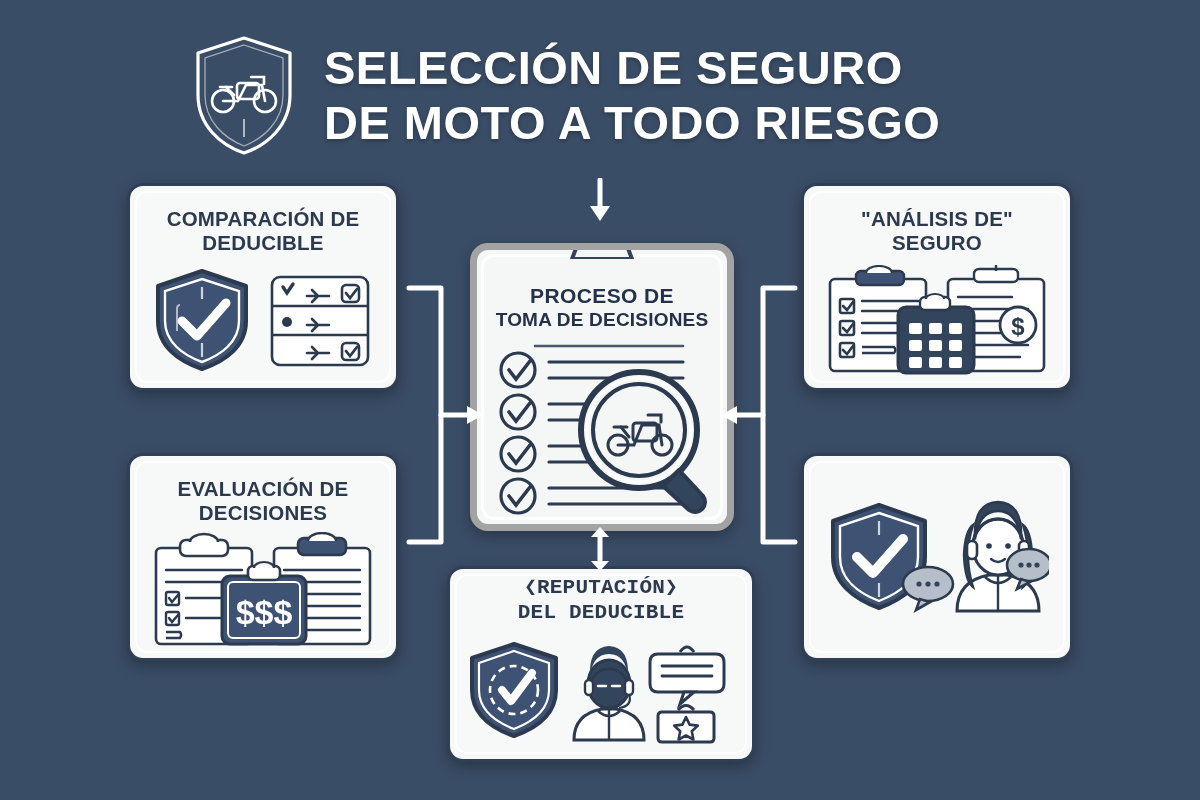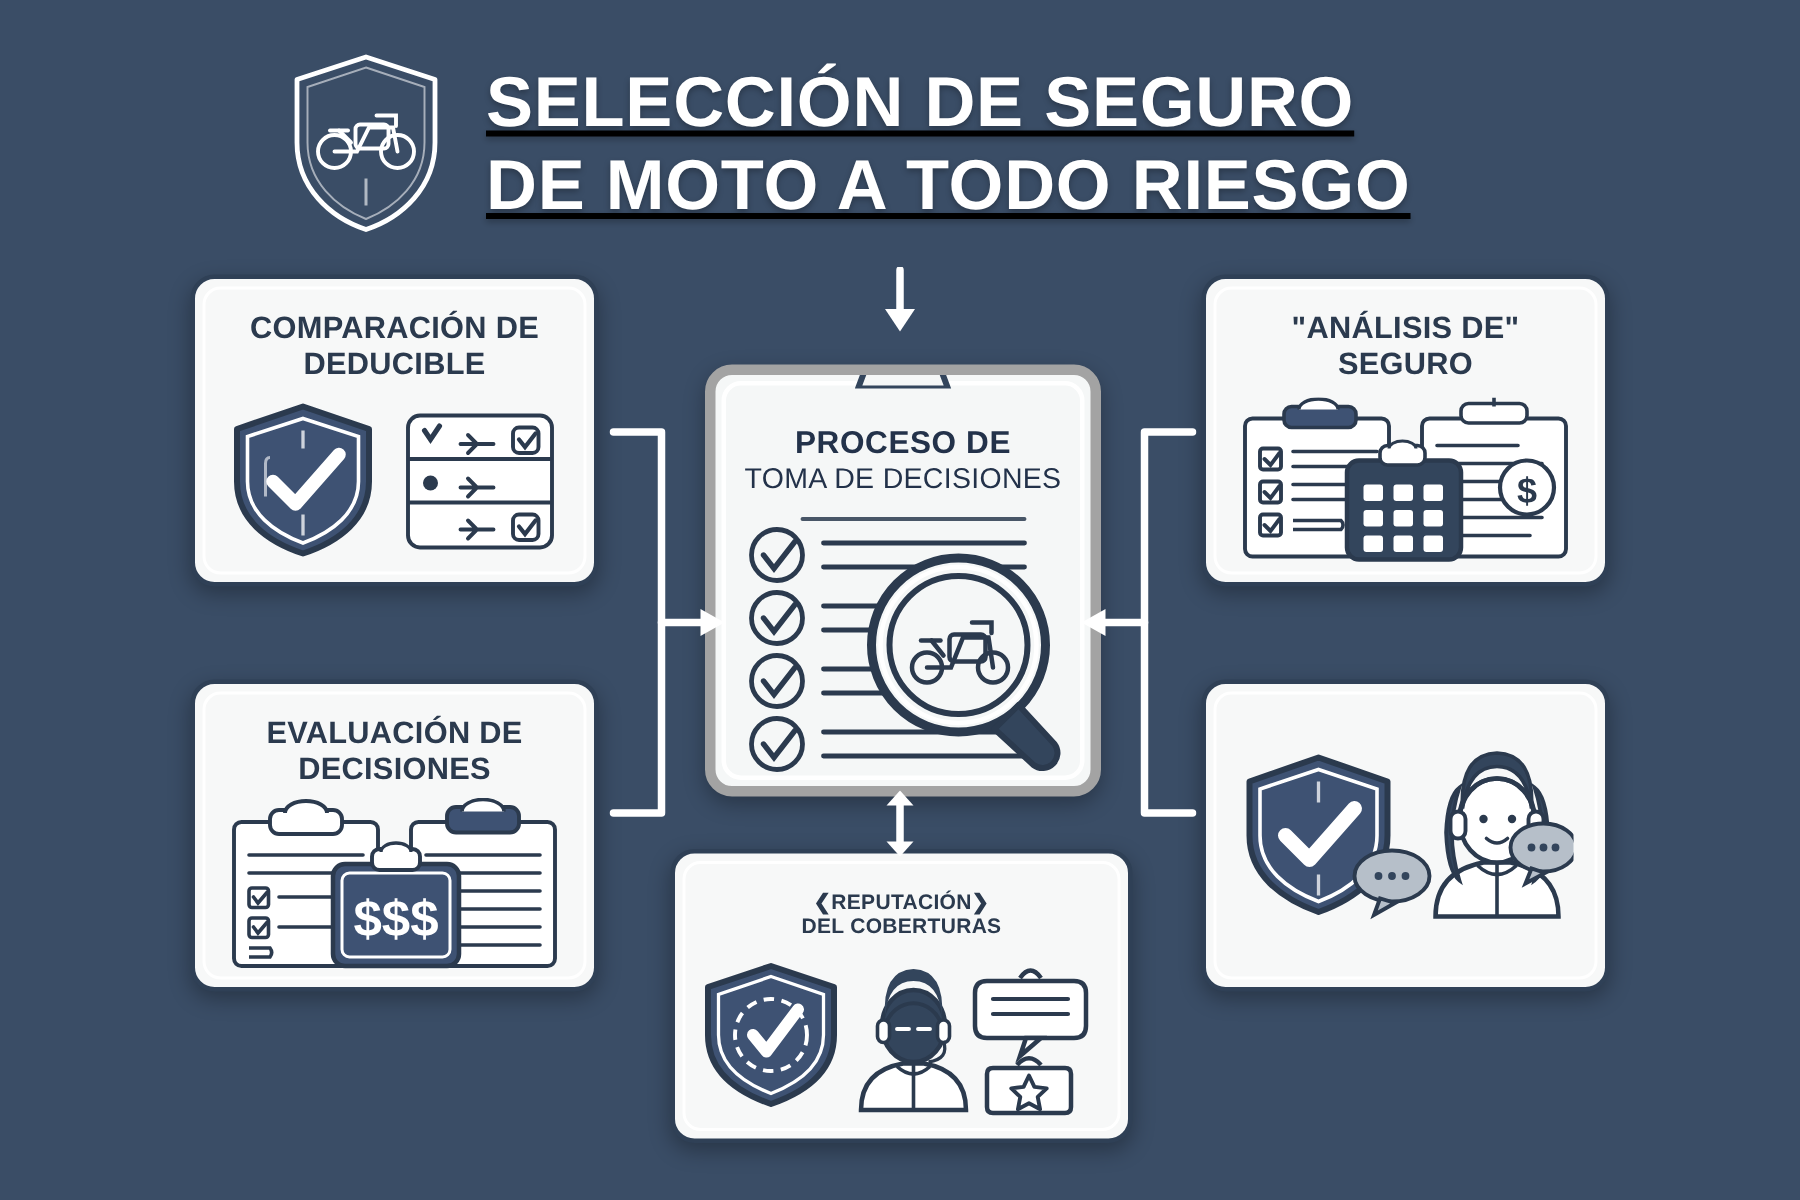--- a/index.html
+++ b/index.html
@@ -23,21 +23,20 @@
   
   #header {
     position: absolute;
     left: 190px;
     top: 28px;
     width: 830px;
     height: 135px;
     display: flex;
     align-items: center;
     gap: 26px;
-    text-decoration: underline;
   }
   #brand-shield {
     width: 108px;
     height: 125px;
     flex: 0 0 auto;
   }
   #title-block {
     display: flex;
     flex-direction: column;
     justify-content: center;
@@ -97,36 +96,36 @@
   #card-analisis    { left: 801px; top: 183px;  width: 272px; height: 208px; }
   #card-reputacion-derecha { left: 801px; top: 453px; width: 272px; height: 208px; }
   #card-reputacion-abajo   { left: 447px; top: 566px; width: 308px; height: 196px; }
   #card-proceso     { left: 470px; top: 243px;  width: 264px; height: 288px; }
 
   #card-comparacion .card-title,
   #card-evaluacion .card-title,
   #card-analisis .card-title,
   #card-reputacion-derecha .card-title { font-size: 20.5px; padding-top: 21px; }
 
-  #card-reputacion-abajo .card-title { font-size: 14px; padding-top: 24px; }
+  #card-reputacion-abajo .card-title { font-size: 21px; padding-top: 7px; font-family: Liberation Mono, monospace; }
 
   
   #card-proceso {
     background: #f5f7f7;
     border: 7px solid #a3a3a3;
     border-radius: 18px;
   }
   #card-proceso .card-inner-ring {
     left: 4px; top: 4px; right: 4px; bottom: 4px;
     border: 3px solid #ffffff;
     border-radius: 13px;
   }
   #card-proceso .card-title { padding-top: 34px; }
   .proceso-l1 { font-size: 21px; font-weight: bold; color: #23324a; letter-spacing: 0.4px; }
-  .proceso-l2 { font-size: 19px; font-weight: normal; color: #23324a; letter-spacing: 0.2px; }
+  .proceso-l2 { font-size: 19px; font-weight: bold; color: #23324a; letter-spacing: 0.2px; }
   #clip-top {
     position: absolute;
     left: 50%;
     top: -31px;
     transform: translateX(-50%);
     width: 96px;
     height: 40px;
     z-index: 5;
   }
 
@@ -351,21 +350,21 @@
             <circle cx="212" cy="66" r="2.6"></circle>
         </g>
       </svg>
     </div>
   </div>
 
   <div class="card" id="card-reputacion-abajo">
     <div class="card-inner-ring"></div>
     <div class="card-title">
       <div>❮REPUTACIÓN❯</div>
-      <div>DEL COBERTURAS</div>
+      <div>DEL DEDUCIBLE</div>
     </div>
     <div class="card-art">
       <svg width="270" height="104" viewBox="0 0 270 104">
 
         <path d="M48 4 L90 18 V50 C90 74 71 88 48 96 C25 88 6 74 6 50 V18 Z" fill="#3e5273" stroke="#2b3a4e" stroke-width="4" stroke-linejoin="round"></path>
         <path d="M48 11 L83 23 V50 C83 70 66 82 48 89 C30 82 13 70 13 50 V23 Z" fill="none" stroke="#ffffff" stroke-width="2.2"></path>
         <circle cx="48" cy="50" r="24" fill="none" stroke="#ffffff" stroke-width="2.6" stroke-dasharray="7 5"></circle>
         <path d="M36 50 L45 61 L66 33" fill="none" stroke="#ffffff" stroke-width="8" stroke-linecap="round" stroke-linejoin="round"></path>
 
         <path d="M108 100 q0 -26 28 -31 h14 q28 5 28 31 Z" fill="#ffffff" stroke="#2b3a4e" stroke-width="3"></path>

